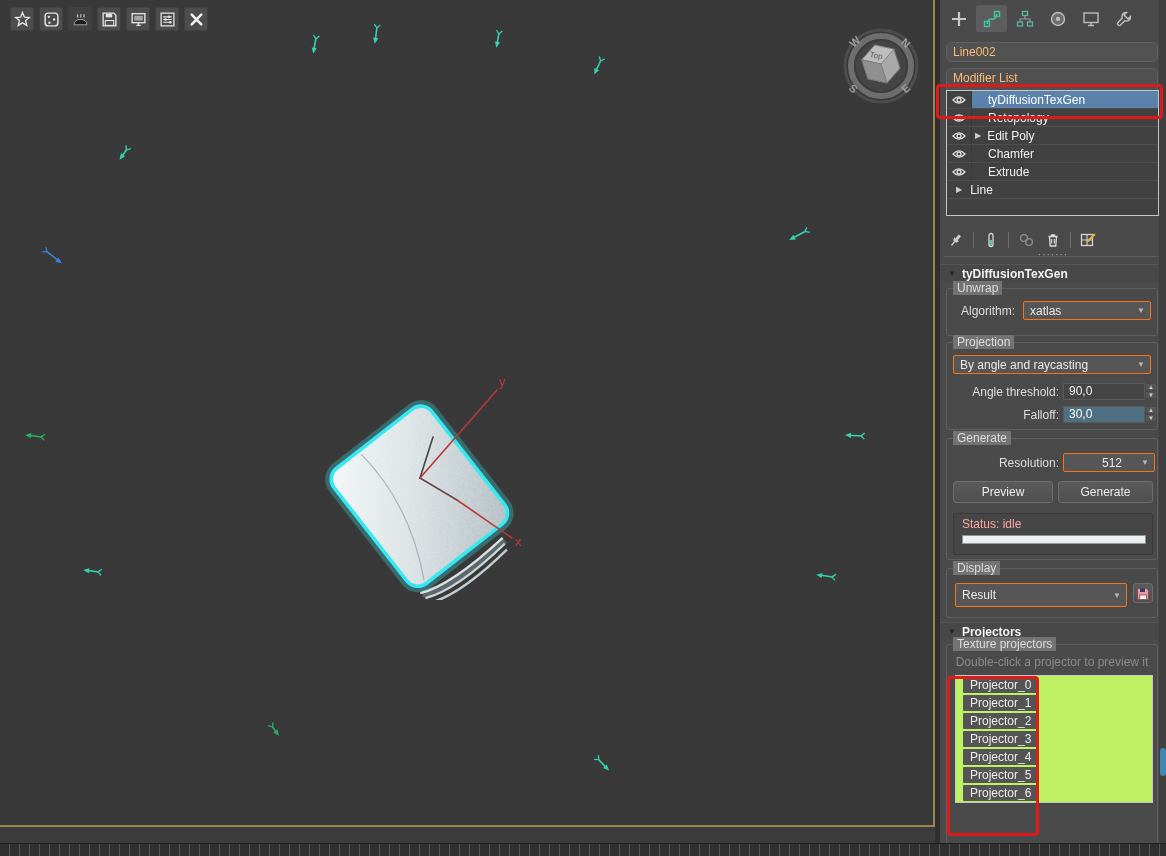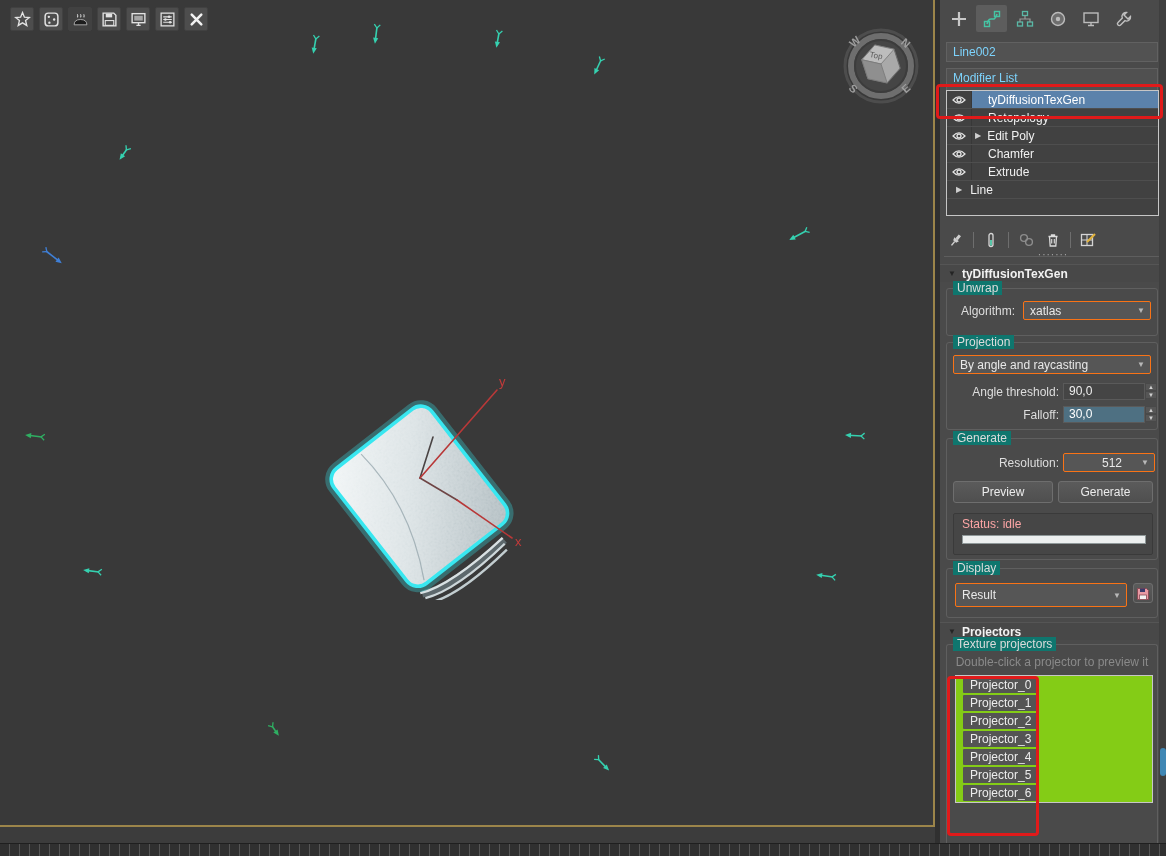--- a/index.html
+++ b/index.html
@@ -21,22 +21,22 @@
 
   
   #panel{position:absolute;left:940px;top:0;width:226px;height:844px;background:#4a4a4a;}
   #panel-scroll{position:absolute;left:219px;top:0;width:7px;height:844px;background:#3f3f3f;}
   #panel-thumb{position:absolute;left:1px;top:748px;width:6px;height:28px;background:#3f87b4;border-radius:3px;}
 
   #tabs{position:absolute;left:3px;top:5px;display:flex;gap:2px;}
   .tab{width:31px;height:27px;display:flex;align-items:center;justify-content:center;border-radius:2px;}
   .tab.active{background:#5d5d5d;}
 
-  .field{box-sizing:border-box;background:#525252;border:1px solid #616161;border-radius:0;
-         color:#7dd3fc;line-height:18px;padding-left:6px;overflow:hidden;white-space:nowrap;}
+  .field{box-sizing:border-box;background:#525252;border:1px solid #616161;border-radius:6px;
+         color:#fdba74;line-height:18px;padding-left:6px;overflow:hidden;white-space:nowrap;}
   #obj-name{left:6px;top:42px;width:212px;height:20px;}
   #mod-list{left:6px;top:68px;width:212px;height:28px;background:#505050;}
 
   #mod-stack{left:6px;top:90px;width:213px;height:126px;background:#414141;
              border:1px solid #c6c6c6;box-sizing:border-box;overflow:hidden;}
   .mod-row{display:flex;height:17px;align-items:stretch;border-bottom:1px solid #4e4e4e;}
   .eye-cell{width:24px;display:flex;align-items:center;justify-content:center;background:#414141;
             border-right:1px solid #383838;}
   .mod-label-area{flex:1;display:flex;align-items:center;}
   .mod-row.selected .mod-label-area{background:#5b82ab;}
@@ -52,21 +52,21 @@
   #stack-divider{position:absolute;left:4px;top:256px;width:218px;border-top:1px solid #5e5e5e;}
   #stack-grip{position:absolute;left:0;top:250px;width:226px;text-align:center;color:#a8a8a8;
               font-size:10px;letter-spacing:1px;line-height:10px;}
 
   .rollout-header{position:absolute;left:0;width:226px;height:18px;display:flex;align-items:center;
                   padding-left:8px;box-sizing:border-box;background:#484848;border-top:1px solid #555;}
   .rollout-arrow{font-size:8px;color:#242424;margin-right:6px;}
   .rollout-title{font-weight:bold;color:#f2f2f2;}
 
   .group{position:absolute;left:6px;width:212px;border:1px solid #5f5f5f;border-radius:3px;box-sizing:border-box;}
-  .group-label{position:absolute;top:-8px;left:6px;background:#0f766e;padding:0 4px;color:#dcdcdc;}
+  .group-label{position:absolute;top:-8px;left:6px;background:#737373;padding:0 4px;color:#dcdcdc;}
 
   .dropdown{position:absolute;box-sizing:border-box;background:#565656;border:1px solid #f97316;
             border-radius:2px;color:#e8e8e8;display:flex;align-items:center;padding-left:6px;}
   .dd-arrow{position:absolute;right:5px;font-size:8px;color:#b8b8b8;}
 
   .flabel{position:absolute;text-align:right;color:#dedede;white-space:nowrap;}
   .spinfield{position:absolute;box-sizing:border-box;background:#454545;border:1px solid #5a5a5a;
              color:#eee;padding-left:5px;line-height:15px;}
   .spinfield.hl{background:#4e7082;color:#fff;}
   .spinner{position:absolute;width:12px;display:flex;flex-direction:column;}
@@ -74,21 +74,21 @@
                 text-align:center;color:#d0d0d0;box-sizing:border-box;}
 
   .btn{position:absolute;box-sizing:border-box;background:linear-gradient(#5b5b5b,#4f4f4f);
        border:1px solid #6e6e6e;border-radius:3px;color:#ececec;text-align:center;line-height:20px;}
   .sunken{position:absolute;background:#464646;border:1px solid #3a3a3a;border-radius:2px;box-sizing:border-box;}
   .status-text{position:absolute;left:8px;top:3px;color:#fca5a5;}
   .progress{position:absolute;left:8px;top:21px;width:184px;height:9px;background:#ecefef;
             border:1px solid #8f9899;box-sizing:border-box;}
 
   #proj-hint{position:absolute;left:0;top:10px;width:100%;text-align:center;color:#8a8a8a;}
-  #proj-list{position:absolute;left:8px;top:30px;width:198px;height:128px;background:#84cc16;
+  #proj-list{position:absolute;left:8px;top:30px;width:198px;height:128px;background:#bef264;
              border:1px solid #c6c6c6;box-sizing:border-box;overflow:hidden;}
   .proj-item{height:18px;line-height:18px;}
   .proj-chip{display:inline-block;background:#545454;border-radius:1px;margin-left:7px;padding:0 7px;
              color:#ececec;line-height:16px;}
 
   
   .anno{position:absolute;border:3px solid #e01a1a;border-radius:4px;pointer-events:none;}
   #anno-modifier{left:936px;top:84px;width:221px;height:29px;}
   #anno-projectors{left:947px;top:676px;width:86px;height:154px;}
 

